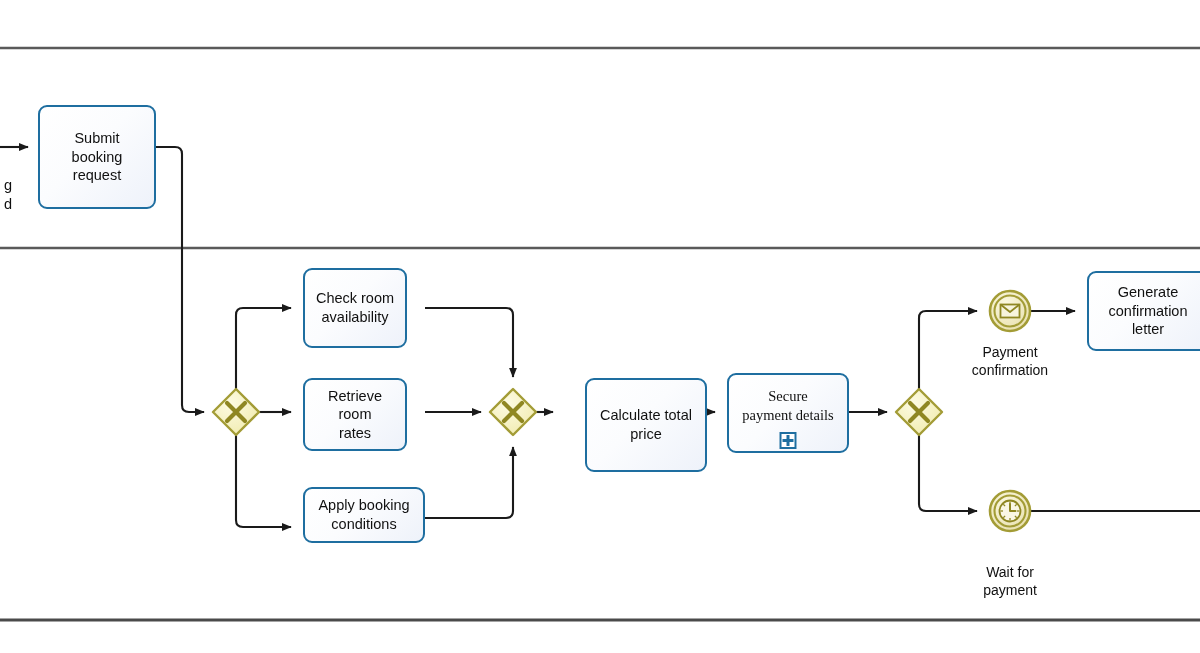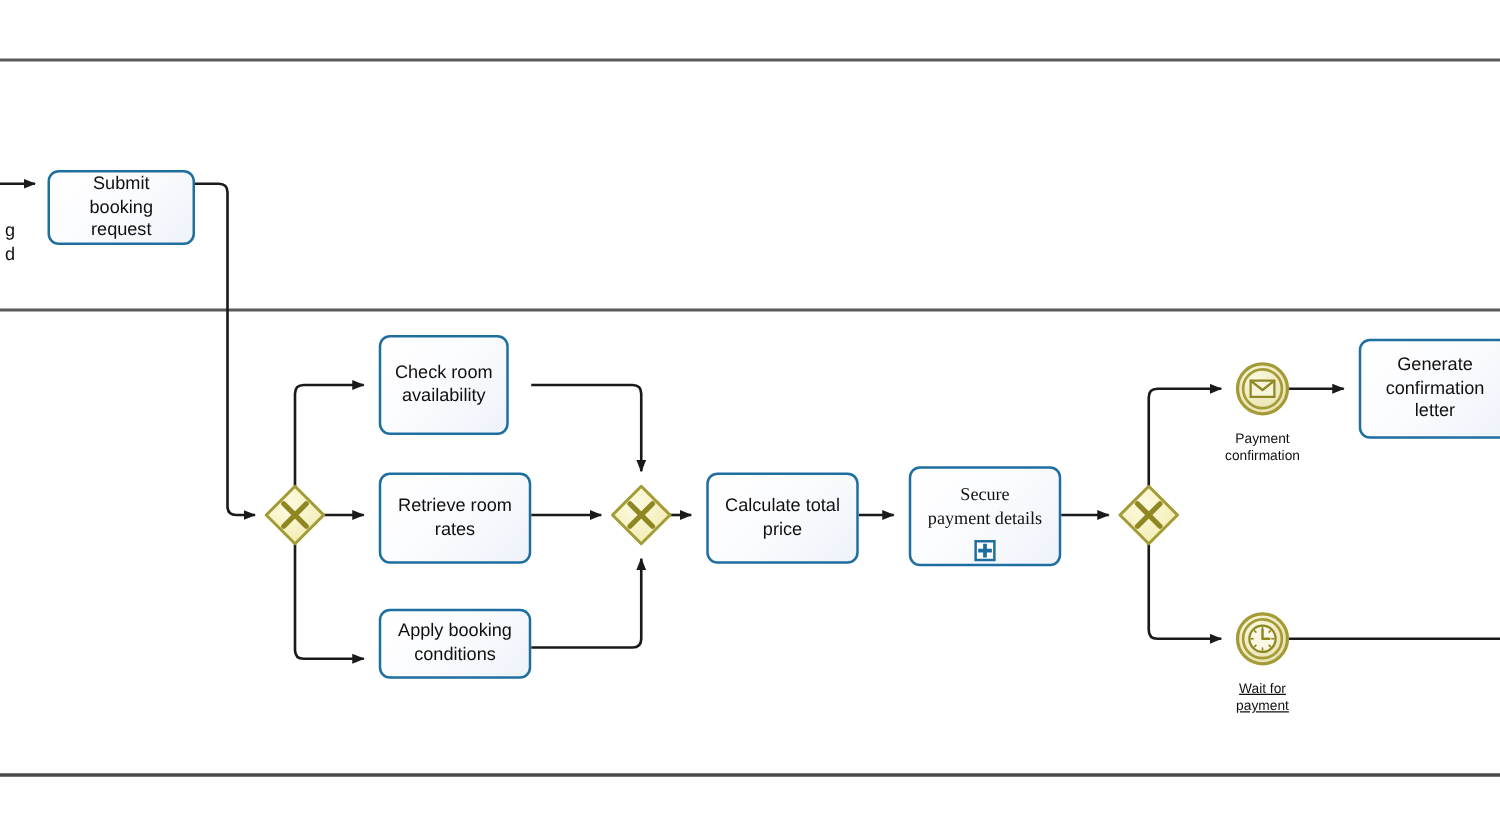--- a/index.html
+++ b/index.html
@@ -72,21 +72,21 @@
   }
   .subprocess-marker .plus-v {
     position: absolute;
     width: 3px;
     height: 11px;
     background: #1e6ea0;
   }
   .event-label {
     position: absolute;
     text-align: center;
-    font-size: 11px;
+    font-size: 14px;
     line-height: 1.28;
     color: #101010;
     white-space: pre-line;
     pointer-events: none;
   }
   
   .edge-label {
     position: absolute;
     font-size: 14.5px;
     line-height: 1.28;
@@ -201,42 +201,42 @@
           </g>
           <path d="M1010,504 L1010,511 L1015.5,511" fill="none" stroke="#8f8722" stroke-width="2" stroke-linecap="round" stroke-linejoin="round"></path>
         </g>
       </g>
     </g>
   </svg>
 
   <div class="edge-label" style="left:-2px; top:176px; width:14px;">g
 d</div>
 
-  <div class="task" style="left:38px; top:105px; width:118px; height:60px;margin-top:31px;">
+  <div class="task" style="left:38px; top:105px; width:118px; height:104px;">
     <span class="task-label">Submit
 booking
 request</span>
   </div>
 
   <div class="task" style="left:303px; top:268px; width:104px; height:80px;">
     <span class="task-label">Check room
 availability</span>
   </div>
 
-  <div class="task" style="left:303px; top:378px; width:122px; height:73px;">
+  <div class="task" style="left:303px; top:378px; width:104px; height:73px;">
     <span class="task-label">Retrieve room
 rates</span>
   </div>
 
   <div class="task" style="left:303px; top:487px; width:122px; height:56px;">
     <span class="task-label">Apply booking
 conditions</span>
   </div>
 
-  <div class="task" style="left:565px; top:378px; width:122px; height:73px;">
+  <div class="task" style="left:585px; top:378px; width:122px; height:94px;">
     <span class="task-label">Calculate total
 price</span>
   </div>
 
   <div class="task has-marker" style="left:727px; top:373px; width:122px; height:80px;">
     <span class="task-label">Secure
 payment details</span>
     <span class="subprocess-marker">
       <span class="plus-h"></span>
         <span class="plus-v"></span>
@@ -245,16 +245,16 @@
 
   <div class="task" style="left:1087px; top:271px; width:122px; height:80px;">
     <span class="task-label">Generate
 confirmation
 letter</span>
   </div>
 
   <div class="event-label" style="left:935px; top:344px; width:150px;">Payment
 confirmation</div>
 
-  <div class="event-label" style="left:935px; top:544px; width:150px;text-decoration:underline;">Wait for
+  <div class="event-label" style="left:935px; top:564px; width:150px;">Wait for
 payment</div>
 
 </div>
 
 </body></html>

